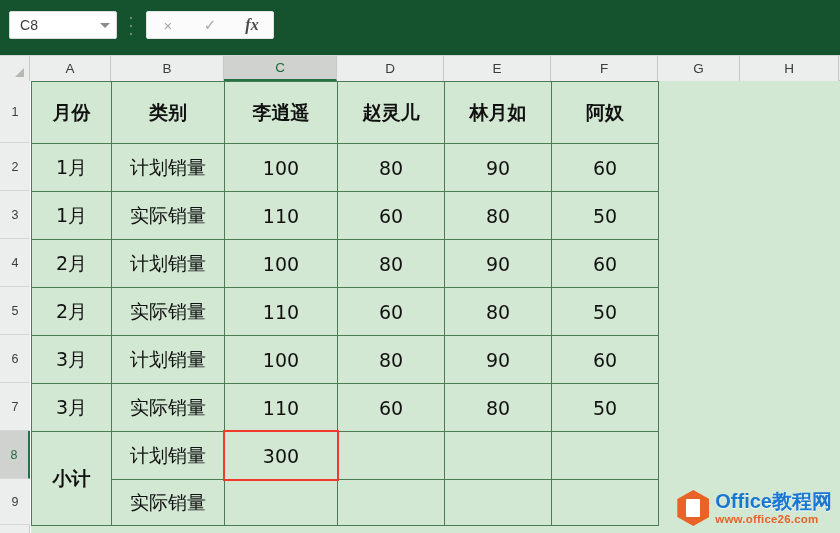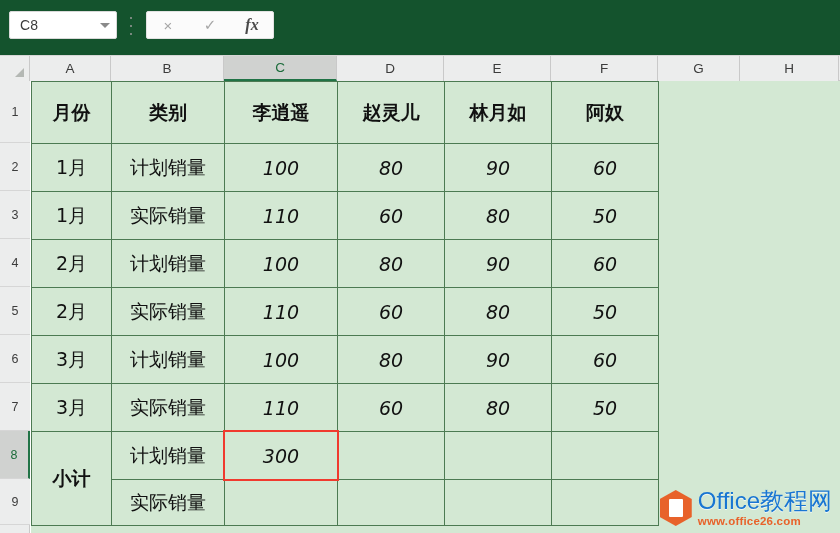--- a/index.html
+++ b/index.html
@@ -191,21 +191,21 @@
     color: #111111;
     font-size: 19px;
     font-family: "DejaVu Sans", "Liberation Sans", sans-serif;
     padding: 0;
   }
   td.hdr {
     font-weight: bold;
     font-size: 21px;
   }
   td.txt { font-size: 20px; }
-  td.num { font-size: 20px; font-style: italic; }
+  td.num { font-size: 20px; }
   td.blank { }
   td.sel {
     position: relative;
   }
   .sel-box {
     position: absolute;
     left: -2px; top: -2px;
     right: -2px; bottom: -2px;
     border: 2.5px solid #f03a2e;
     pointer-events: none;
@@ -241,22 +241,22 @@
   .hex-inner::after {
     content: "";
     position: absolute;
     left: 0; top: 0;
     width: 5px; height: 18px;
     background: #e8622a;
     opacity: .0;
   }
   .wm-text { display: flex; flex-direction: column; line-height: 1; }
   .wm-title {
-    font-size: 24px;
-    font-weight: normal;
+    font-size: 20px;
+    font-weight: bold;
     color: #1976d2;
     letter-spacing: 0px;
     text-shadow: 0 1px 0 rgba(255,255,255,.7);
   }
   .wm-url {
     font-size: 11.5px;
     font-weight: bold;
     color: #e8622a;
     margin-top: 3px;
     letter-spacing: .2px;

